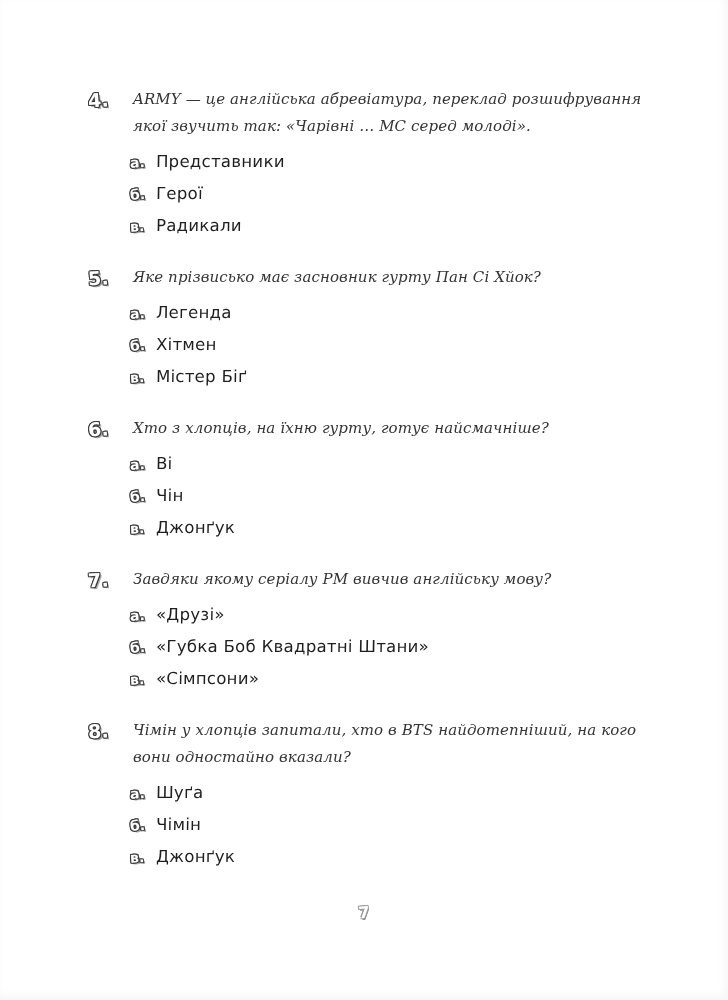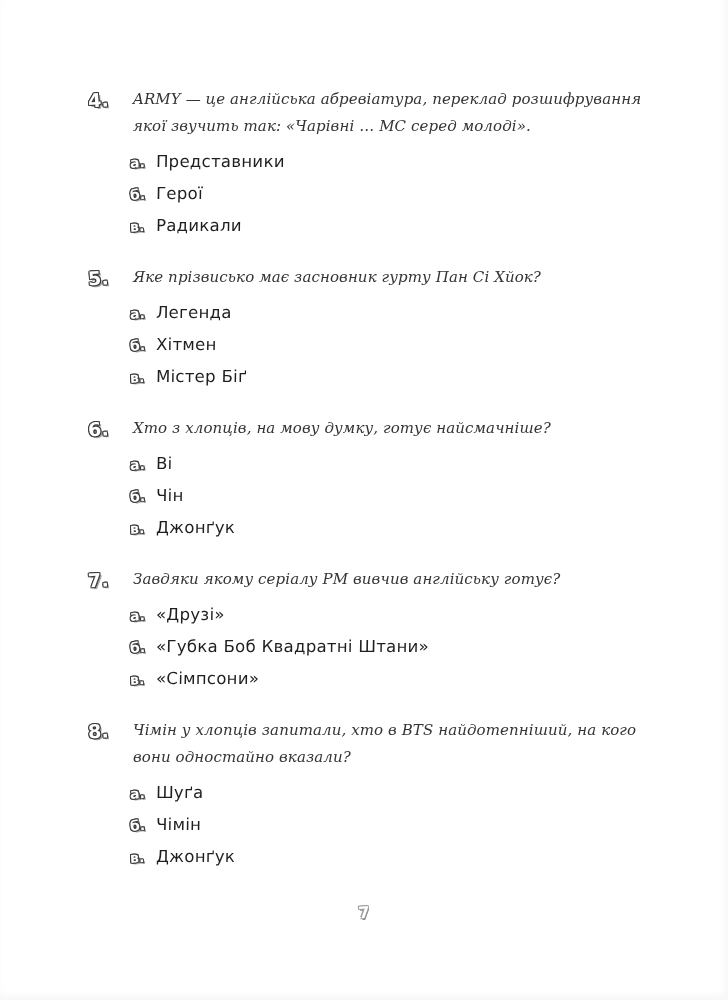--- a/index.html
+++ b/index.html
@@ -163,21 +163,21 @@
   <li class="option">
     <span class="opt-letter glyph">в.</span>
     <span class="opt-text">Містер Біґ</span>
   </li>
 </ul>
   </section>
 
   <section class="question-block">
     <div class="q-row">
       <span class="q-num glyph">6.</span>
-      <p class="q-text">Хто з хлопців, на мову думку, готує найсмачніше?</p>
+      <p class="q-text">Хто з хлопців, на їхню гурту, готує найсмачніше?</p>
     </div>
     <ul class="options">
   <li class="option">
     <span class="opt-letter glyph">а.</span>
     <span class="opt-text">Ві</span>
   </li>
 
   <li class="option">
     <span class="opt-letter glyph">б.</span>
     <span class="opt-text">Чін</span>
@@ -186,21 +186,21 @@
   <li class="option">
     <span class="opt-letter glyph">в.</span>
     <span class="opt-text">Джонґук</span>
   </li>
 </ul>
   </section>
 
   <section class="question-block">
     <div class="q-row">
       <span class="q-num glyph">7.</span>
-      <p class="q-text">Завдяки якому серіалу РМ вивчив англійську готує?</p>
+      <p class="q-text">Завдяки якому серіалу РМ вивчив англійську мову?</p>
     </div>
     <ul class="options">
   <li class="option">
     <span class="opt-letter glyph">а.</span>
     <span class="opt-text">«Друзі»</span>
   </li>
 
   <li class="option">
     <span class="opt-letter glyph">б.</span>
     <span class="opt-text">«Губка Боб Квадратні Штани»</span>

